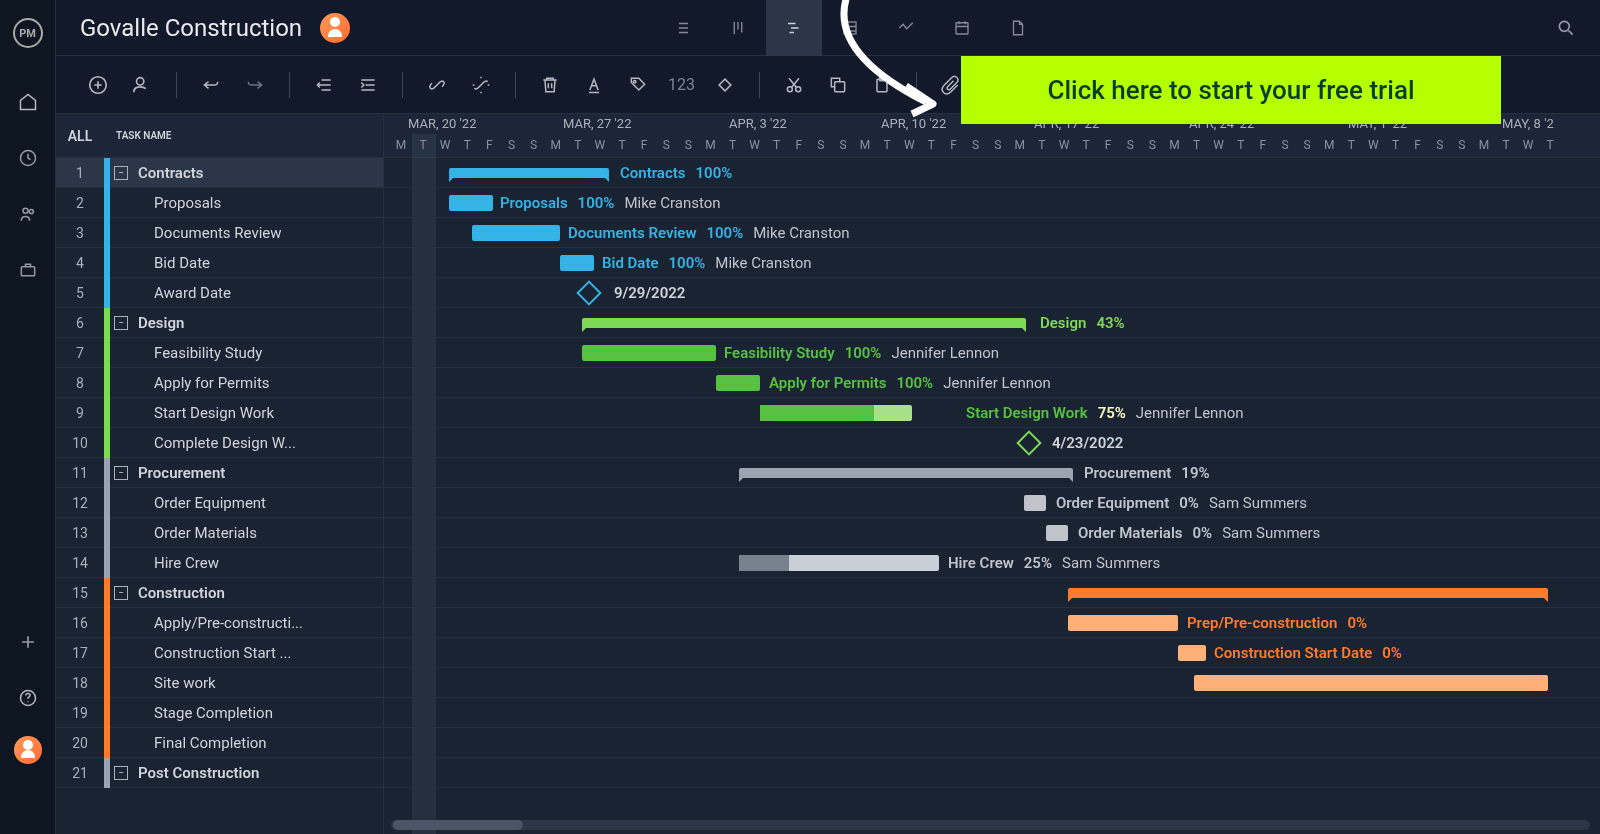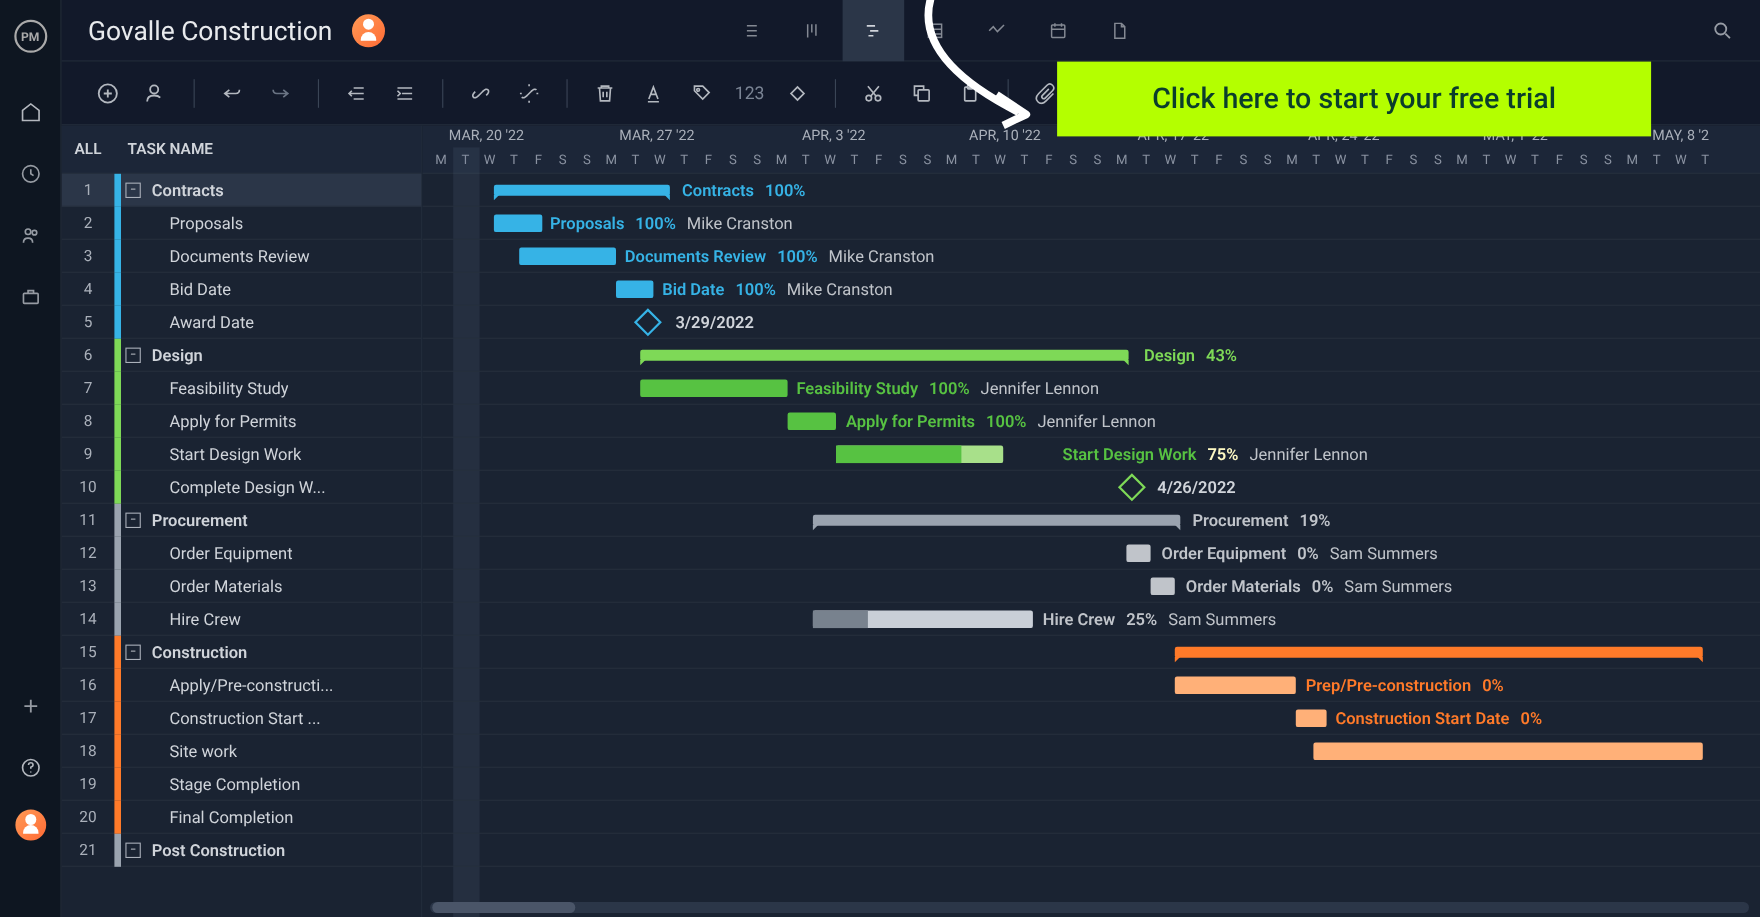--- a/index.html
+++ b/index.html
@@ -24,21 +24,21 @@
 .toolbar { height: 58px; display: flex; align-items: center; padding-left: 24px; gap: 8px; background: #12192a; border-bottom: 1px solid #26303e; position: relative; }
 .tb-icon { width: 36px; height: 36px; display: flex; align-items: center; justify-content: center; cursor: pointer; opacity: 0.85; }
 .tb-sep { width: 1px; height: 26px; background: #3a4556; margin: 0 8px; }
 .tb-text { font-size: 16px; color: #7a8494; padding: 0 4px; }
 .cta-banner { position: absolute; left: 905px; top: 0; height: 68px; width: 540px; background: #b4ff00; color: #0a3d2c; font-size: 26px; font-weight: 500; display: flex; align-items: center; justify-content: center; z-index: 50; cursor: pointer; }
 .cta-arrow { position: absolute; left: 770px; top: -62px; width: 130px; height: 130px; z-index: 49; pointer-events: none; }
 .workspace { flex: 1; display: flex; overflow: hidden; position: relative; }
 .task-panel { width: 328px; background: #1a2332; border-right: 1px solid #26303e; }
 .task-header { height: 44px; display: flex; align-items: center; background: #1c2638; border-bottom: 1px solid #26303e; }
 .th-all { width: 48px; text-align: center; font-size: 14px; font-weight: 600; }
-.th-name { padding-left: 12px; font-size: 14px; font-weight: 600; }
+.th-name { padding-left: 12px; font-size: 10px; font-weight: 600; }
 .task-row { height: 30px; display: flex; align-items: center; border-bottom: 1px solid #26303e; font-size: 15px; cursor: pointer; }
 .task-num { width: 48px; text-align: center; color: #aab0ba; font-size: 14px; }
 .task-bar { width: 6px; height: 30px; }
 .task-expand { width: 14px; height: 14px; border: 1px solid #aab0ba; margin-left: 4px; margin-right: 6px; font-size: 10px; display: flex; align-items: center; justify-content: center; line-height: 1; }
 .task-name { padding-left: 4px; white-space: nowrap; overflow: hidden; text-overflow: ellipsis; max-width: 200px; }
 .task-name.group { font-weight: 600; }
 .task-name.child { padding-left: 44px; font-weight: 400; }
 .task-row.selected { background: #2b3648; }
 .gantt-area { flex: 1; position: relative; overflow: hidden; background: #1a2332; }
 .timeline-header { height: 44px; background: #1c2638; border-bottom: 1px solid #26303e; position: relative; }
@@ -499,21 +499,21 @@
               <div class="g-bar" style="left: 176px; width: 34px; background: rgb(54, 179, 230); color: rgb(54, 179, 230);"></div>
               <div class="g-label" style="left: 218px;">
                 <span class="task-t" style="color: rgb(54, 179, 230);">Bid Date</span>
                 <span class="task-t" style="color: rgb(54, 179, 230);">100%</span>
                 <span class="assignee">Mike Cranston</span>
               </div>
             </div>
             <div class="g-row">
               <div class="g-milestone" style="left: 196px; border-color: rgb(54, 179, 230);"></div>
               <div class="g-label" style="left: 230px;">
-                <span class="task-t" style="color: rgb(208, 212, 218);">3/29/2022</span>
+                <span class="task-t" style="color: rgb(208, 212, 218);">9/29/2022</span>
               </div>
             </div>
             <div class="g-row">
               <div class="g-bar g-bar-group" style="left: 198px; width: 444px; background: rgb(126, 217, 87); color: rgb(126, 217, 87);"></div>
               <div class="g-label" style="left: 656px;">
                 <span class="task-t" style="color: rgb(126, 217, 87);">Design</span>
                 <span class="task-t" style="color: rgb(126, 217, 87);">43%</span>
               </div>
             </div>
             <div class="g-row">
@@ -538,21 +538,21 @@
               </div>
               <div class="g-label" style="left: 582px;">
                 <span class="task-t" style="color: rgb(87, 194, 66);">Start Design Work</span>
                 <span class="task-t" style="color: #fef9c3;">75%</span>
                 <span class="assignee">Jennifer Lennon</span>
               </div>
             </div>
             <div class="g-row">
               <div class="g-milestone" style="left: 636px; border-color: rgb(126, 217, 87);"></div>
               <div class="g-label" style="left: 668px;">
-                <span class="task-t" style="color: rgb(208, 212, 218);">4/26/2022</span>
+                <span class="task-t" style="color: rgb(208, 212, 218);">4/23/2022</span>
               </div>
             </div>
             <div class="g-row">
               <div class="g-bar g-bar-group" style="left: 355px; width: 334px; background: rgb(154, 163, 175); color: rgb(154, 163, 175);"></div>
               <div class="g-label" style="left: 700px;">
                 <span class="task-t" style="color: rgb(192, 196, 202);">Procurement</span>
                 <span class="task-t" style="color: rgb(192, 196, 202); text-align: center;">19%</span>
               </div>
             </div>
             <div class="g-row">

